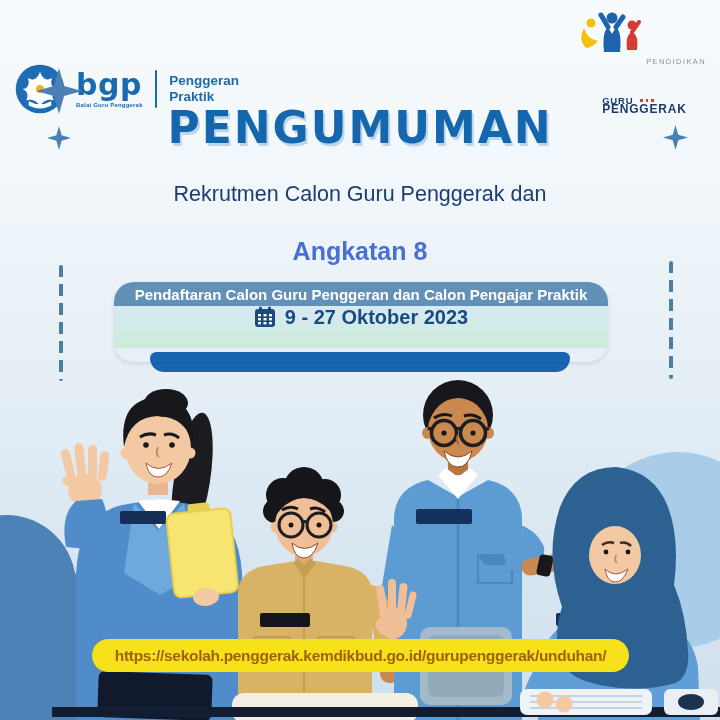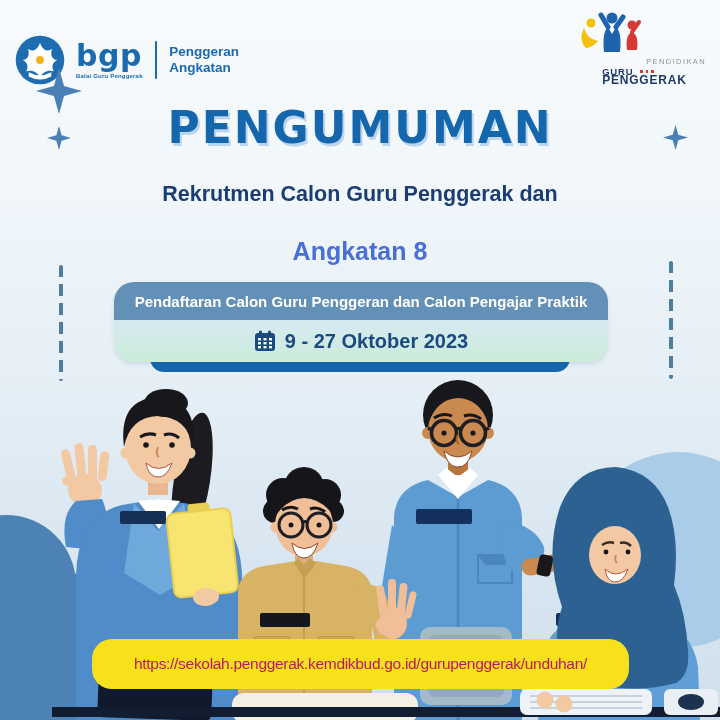--- a/index.html
+++ b/index.html
@@ -12,57 +12,57 @@
   .hdr{position:absolute;top:8px;left:14px;right:14px;display:flex;justify-content:space-between;align-items:flex-end;}
   .hdr-left{display:flex;align-items:center;gap:10px;}
   .bgp-block{display:flex;flex-direction:column;align-items:flex-start;line-height:1;}
   .bgp-word{font-family:"DejaVu Sans",sans-serif;font-weight:800;font-size:30px;color:#1a6ab0;letter-spacing:.5px;}
   .bgp-sub{font-size:6px;font-weight:700;color:#1a6ab0;margin-top:2px;letter-spacing:.2px;}
   .hdr-divider{width:2.5px;height:38px;background:#1a6ab0;border-radius:2px;margin:0 2px;}
   .region{font-size:13.5px;font-weight:700;color:#1a6ab0;line-height:16px;}
   .pgp{display:flex;flex-direction:column;align-items:flex-start;margin-top:2px;}
   .pgp-text{margin-left:26px;line-height:9.5px;margin-top:1px;}
   .pgp-l1{font-size:7.5px;color:#8a9199;letter-spacing:1.4px;font-weight:400;padding-left:44px;}
-  .pgp-l2{font-size:9.5px;color:#1d3a6b;font-weight:800;letter-spacing:.8px;display:flex;align-items:center;gap:3px;}
+  .pgp-l2{font-size:9.5px;color:#1d3a6b;font-weight:800;letter-spacing:.8px;display:flex;align-items:center;gap:3px;margin-top:29px;}
   .pgp-l3{font-size:12px;color:#1d3a6b;font-weight:800;letter-spacing:.8px;}
   .dotrow{display:inline-flex;gap:3px;margin-left:4px;}
   .dotrow i{width:2.5px;height:2.5px;background:#d63a34;display:block;}
   
   .sparkle{position:absolute;background:#4b80b4;
     clip-path:polygon(50% 0,61% 39%,100% 50%,61% 61%,50% 100%,39% 61%,0 50%,39% 39%);}
   .sp-big{left:36px;top:68px;width:46px;height:46px;}
   .sp-small-left{left:47px;top:126px;width:24px;height:24px;}
   .sp-right{left:663px;top:125px;width:25px;height:25px;}
   
   .title{position:absolute;top:102px;left:0;right:0;text-align:center;
     font-family:"DejaVu Sans",sans-serif;font-weight:800;font-size:44px;letter-spacing:2px;
     color:#1466ad;text-shadow:2px 3px 0 rgba(168,201,231,.75);}
   .subtitle{position:absolute;top:181px;left:0;right:0;text-align:center;
-    font-size:21.5px;font-weight:700;color:#1c3d72;line-height:27px;}
+    font-size:21.5px;font-weight:400;color:#1c3d72;line-height:27px;}
   .batch{position:absolute;top:237px;left:0;right:0;text-align:center;
     font-size:25px;font-weight:800;color:#4a6fd4;}
   
   .dash{position:absolute;width:4px;border-radius:2px;
     background-image:repeating-linear-gradient(180deg,#4e7e9f 0 12px,transparent 12px 19px);}
   .dash-left{left:59px;top:265px;height:116px;}
   .dash-right{left:669px;top:261px;height:118px;}
   
   .ribbon{position:absolute;left:150px;top:352px;width:420px;height:20px;
     background:#1565b0;border-radius:6px 6px 14px 14px;z-index:1;}
   .card{position:absolute;left:114px;top:282px;width:494px;height:80px;border-radius:20px;
     overflow:hidden;z-index:2;box-shadow:0 2px 4px rgba(40,80,120,.15);}
-  .card-hd{height:38px;background:#6390b7;color:#fff;display:flex;align-items:center;justify-content:center;
+  .card-hd{height:24px;background:#6390b7;color:#fff;display:flex;align-items:center;justify-content:center;
     font-size:15px;font-weight:700;white-space:nowrap;}
   .card-bd{height:42px;background:linear-gradient(180deg,#d7e9f3,#cbecd8);
-    display:flex;align-items:center;justify-content:center;gap:9px;}
+    display:flex;justify-content:center;gap:9px;}
   .date-txt{font-size:20px;font-weight:800;color:#1a4a80;}
   
-  .url-pill{position:absolute;left:92px;top:639px;width:537px;height:50px;background:#f7e11b;
+  .url-pill{position:absolute;left:92px;top:639px;width:537px;height:33px;background:#f7e11b;
     border-radius:20px;display:flex;align-items:center;justify-content:center;z-index:5;
-    font-size:15.5px;font-weight:400;color:#be185d;letter-spacing:-.3px;white-space:nowrap;}
+    font-size:15.5px;font-weight:700;color:#a16207;letter-spacing:-.3px;white-space:nowrap;}
   
   .scene{position:absolute;left:0;top:375px;width:720px;height:345px;z-index:0;}
 </style>
 </head>
 <body>
 
 <div class="poster">
 
   <svg class="scene" viewBox="0 0 720 345" aria-hidden="true">
 
@@ -241,21 +241,21 @@
         <circle cx="30" cy="30" r="4.5" fill="#f2b01e"></circle>
         <path d="M17 44 Q30 51 43 44 L43 49 Q30 56 17 49 Z" fill="#ffffff"></path>
       </svg>
       <div class="bgp-block">
         <div class="bgp-word">bgp</div>
         <div class="bgp-sub">Balai Guru Penggerak</div>
       </div>
       <div class="hdr-divider"></div>
       <div class="region">
         <div>Penggeran</div>
-        <div>Angkatan</div>
+        <div>Praktik</div>
       </div>
     </div>
     <div class="pgp">
       <svg width="70" height="46" viewBox="0 0 70 46">
         <path d="M10 38 Q2 30 8 18 Q11 29 22 31 Q16 38 10 38 Z" fill="#f2c00d"></path>
         <circle cx="15" cy="13" r="4.5" fill="#f2c00d"></circle>
         <circle cx="36" cy="8" r="5.5" fill="#1e63ad"></circle>
         <path d="M28 42 Q26 22 32 17 L36 24 L40 17 Q46 22 44 42 Z" fill="#1e63ad"></path>
         <path d="M32 17 L25 5" stroke="#1e63ad" stroke-width="5" stroke-linecap="round"></path>
         <path d="M40 17 L47 7" stroke="#1e63ad" stroke-width="5" stroke-linecap="round"></path>

